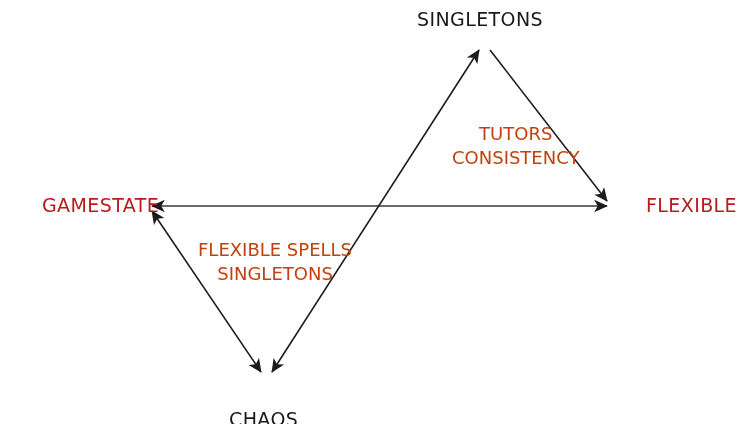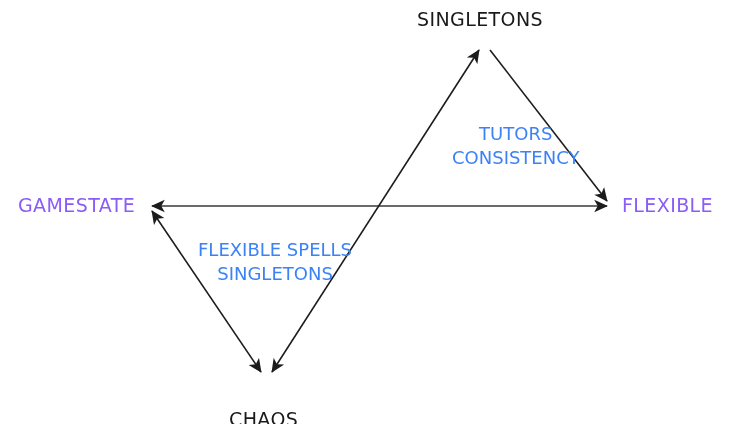--- a/index.html
+++ b/index.html
@@ -26,30 +26,31 @@
   }
   .node-label {
     position: absolute;
     font-family: "DejaVu Sans", sans-serif;
     font-size: 19px;
     letter-spacing: 0.4px;
     white-space: nowrap;
     line-height: 1;
   }
   .node-label.accent {
-    color: #8b5cf6;
+    color: #b91c1c;
+    margin-left: 24px;
   }
   .node-label.dark {
     color: #1a1a1a;
   }
   .edge-label {
     position: absolute;
     font-family: "DejaVu Sans", sans-serif;
     font-size: 18px;
-    color: #3b82f6;
+    color: #c2410c;
     text-align: center;
     white-space: nowrap;
     line-height: 1.35;
   }
   .edge-label div {
     white-space: nowrap;
   }
   
   #label-gamestate { left: 18px;  top: 196px; }
   #label-gameplan  { left: 622px; top: 196px; }

